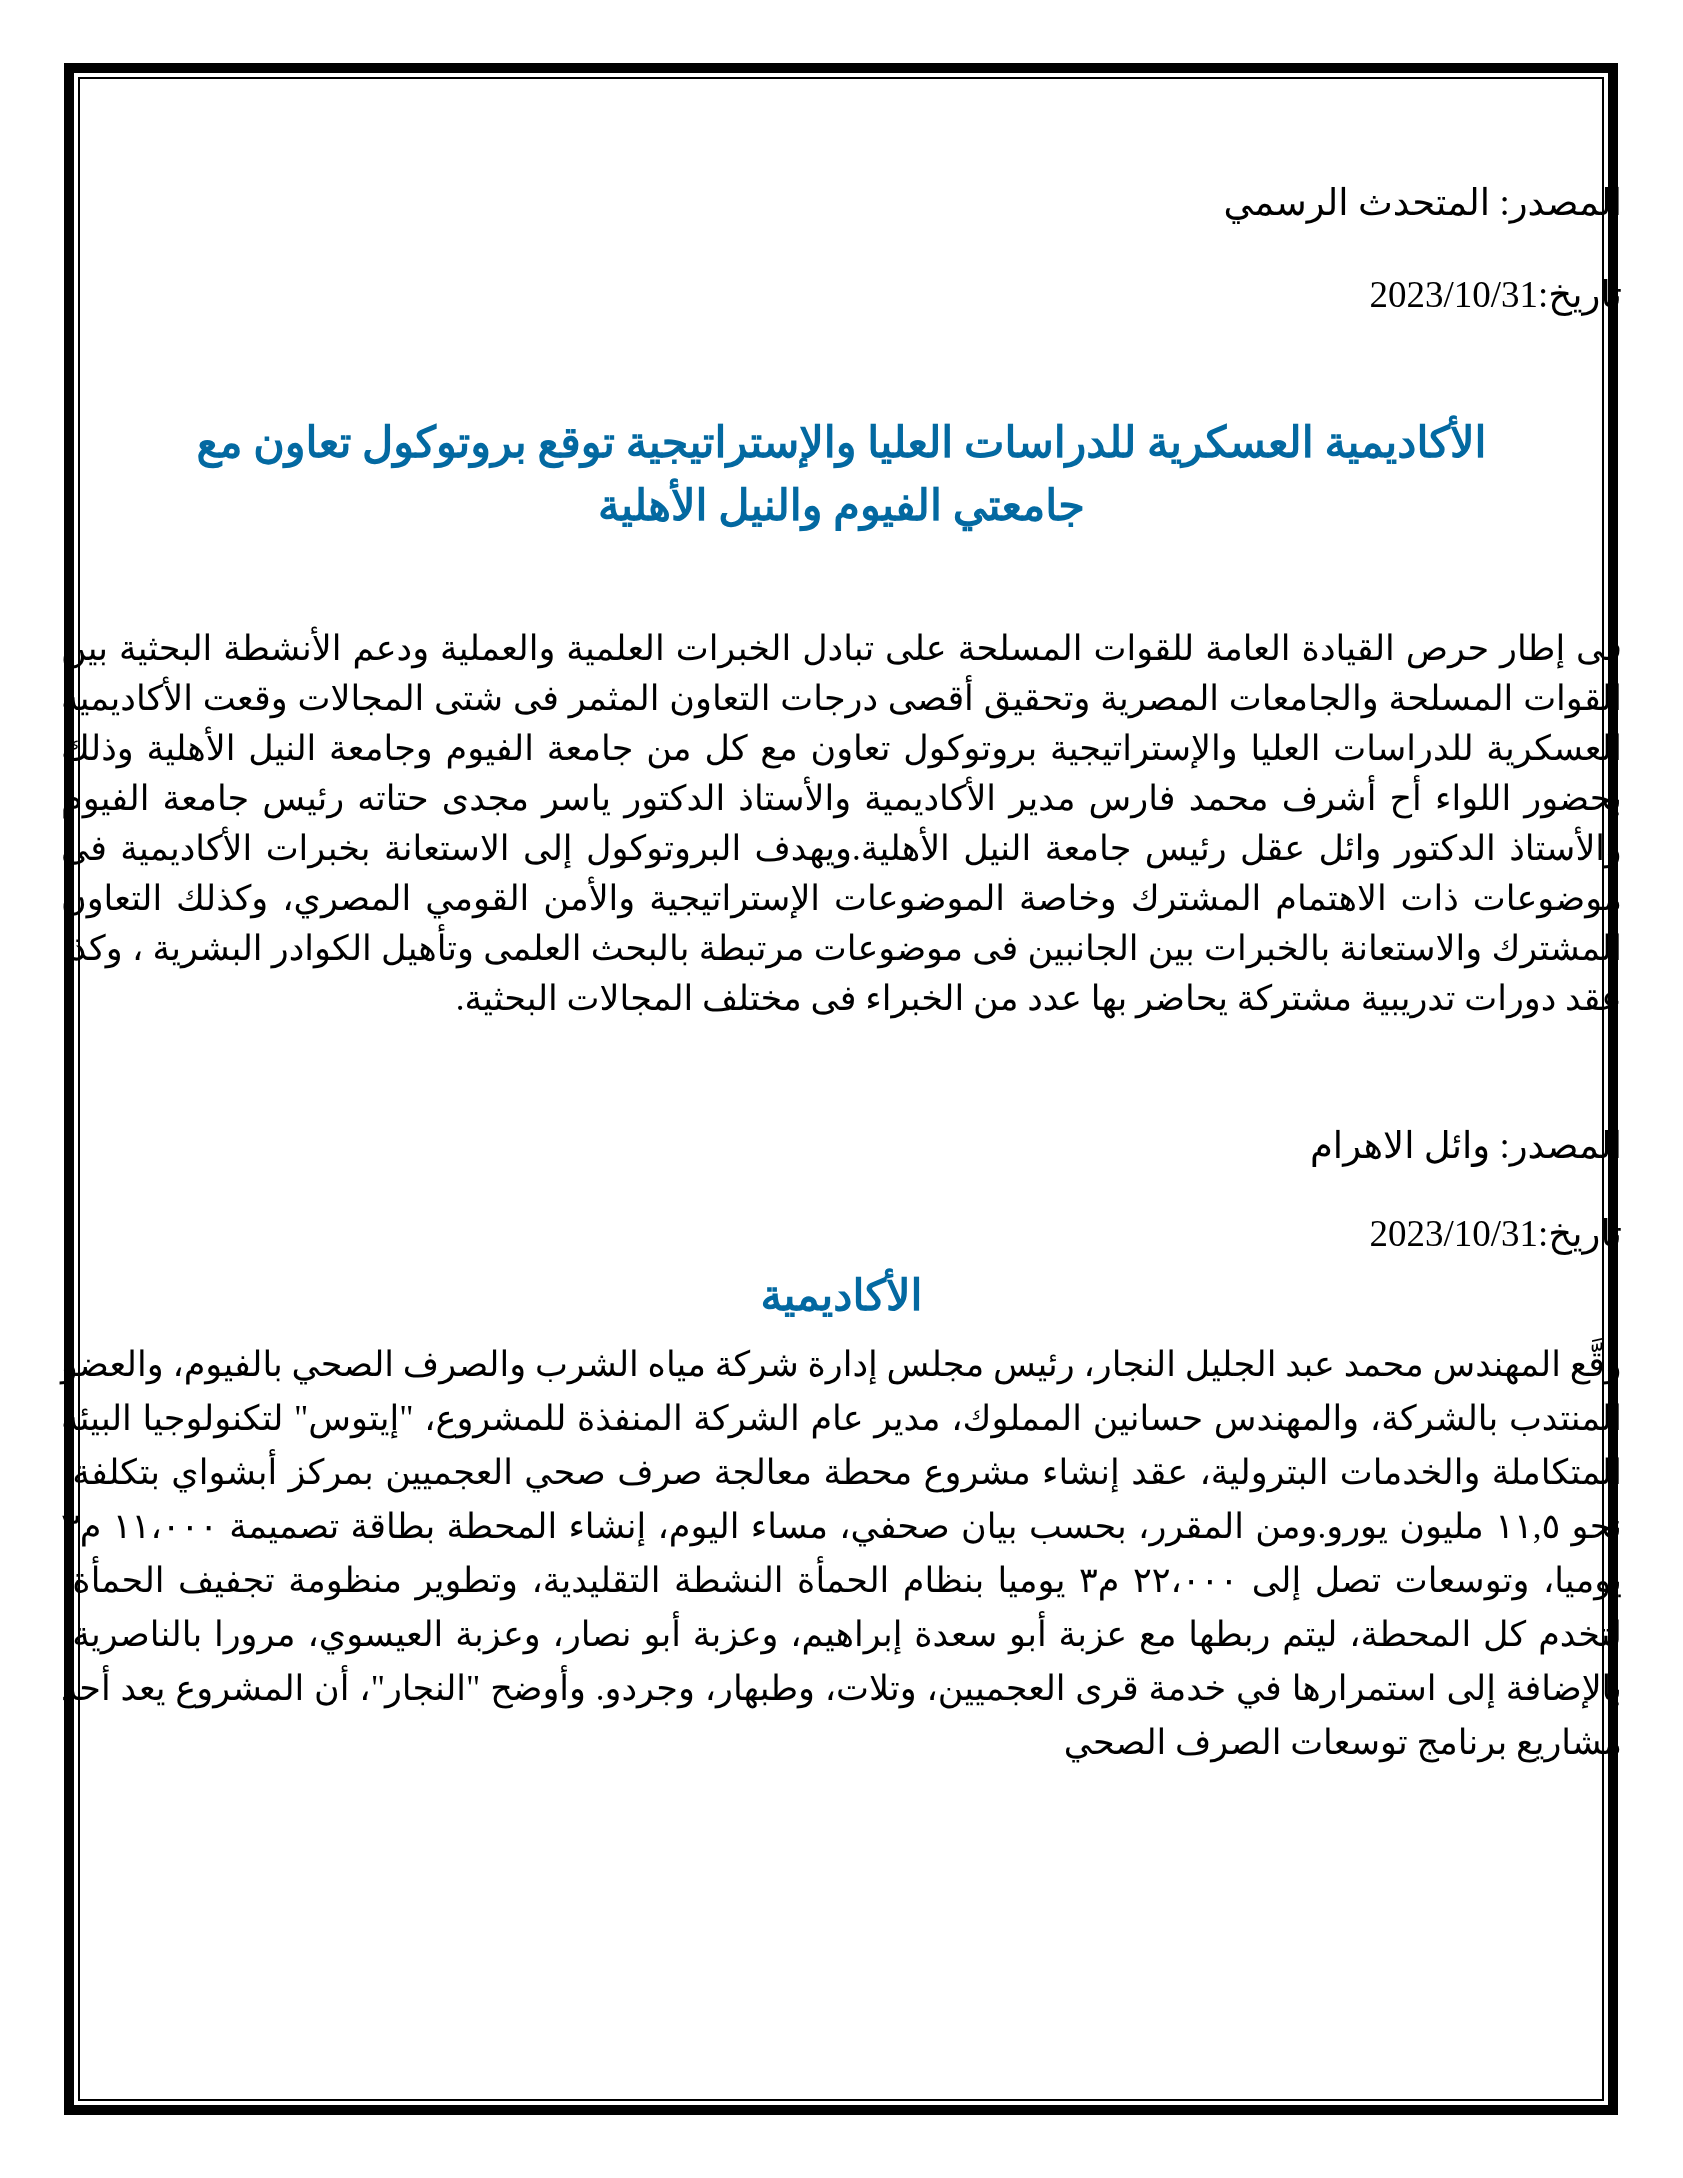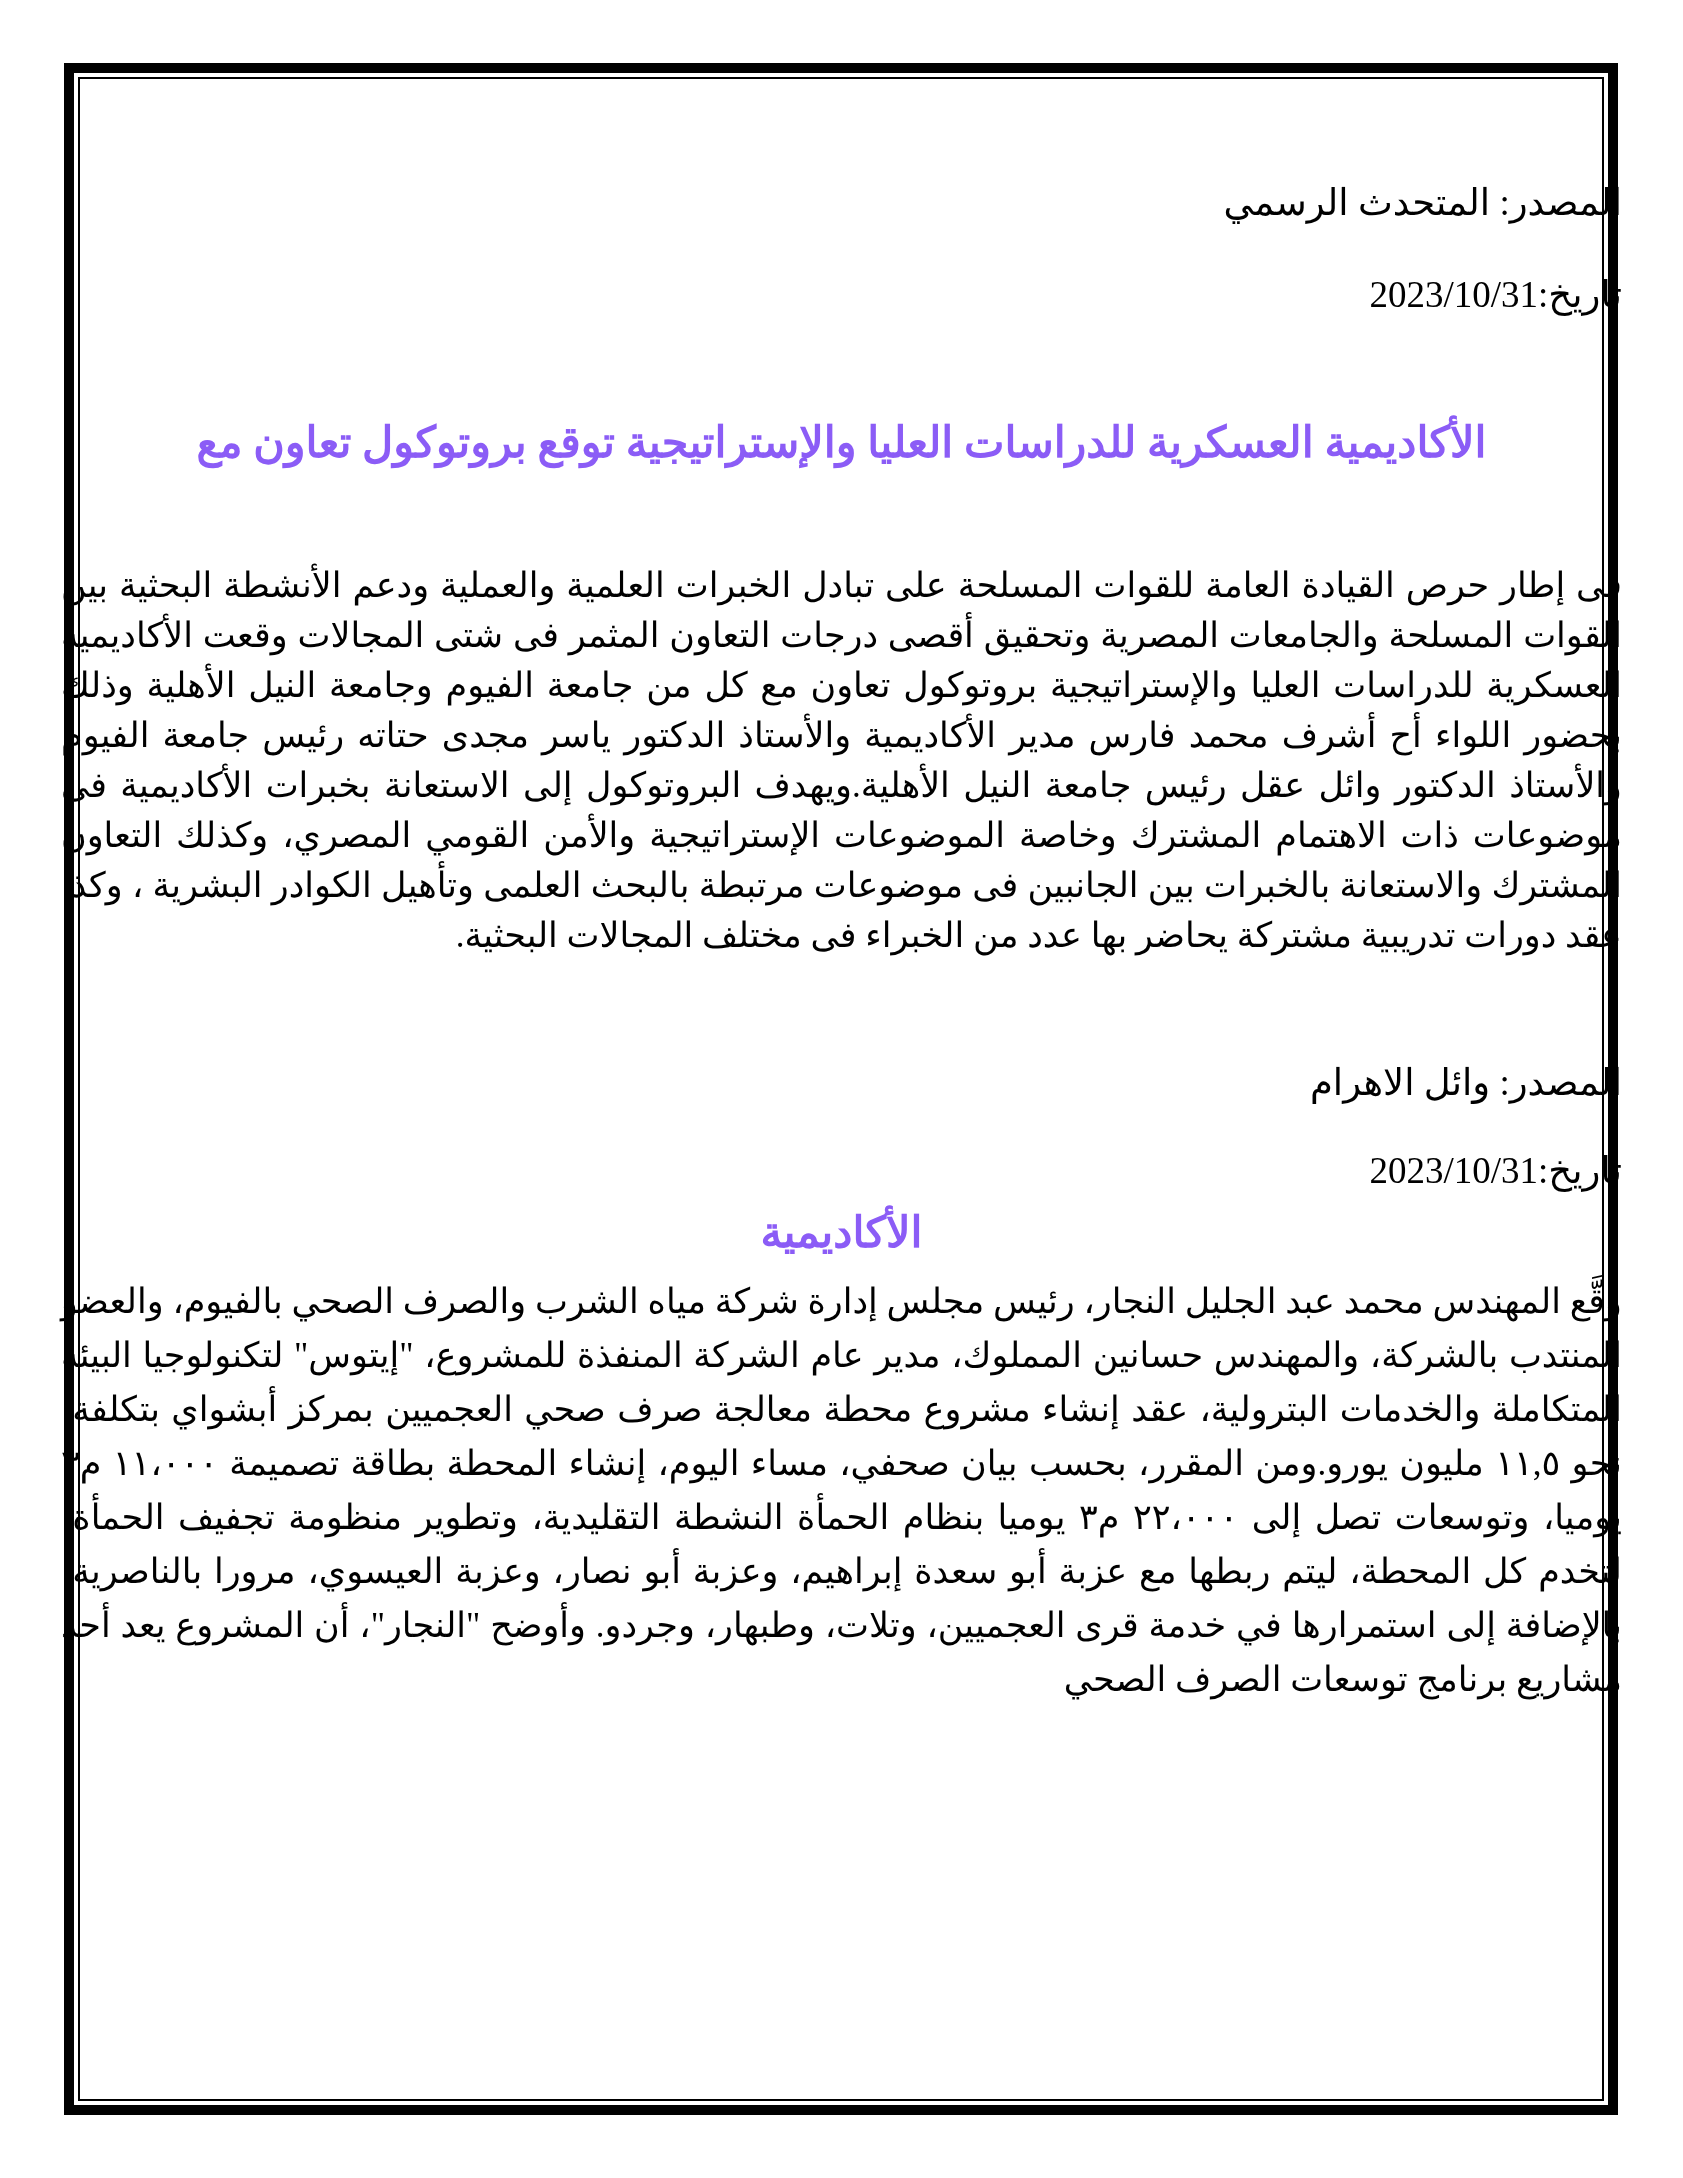--- a/index.html
+++ b/index.html
@@ -42,21 +42,21 @@
   .meta {
     font-size: 37px;
     line-height: 46px;
     margin: 0;
     text-align: right;
     white-space: nowrap;
   }
   .date1 { margin-top: 46px; }
   .headline {
     font-weight: bold;
-    color: #8b5cf6;
+    color: #0369a1;
     text-align: center;
     margin: 0;
     font-size: 43px;
     line-height: 63px;
   }
   .headline .hl { display: block; }
   .headline1 { margin-top: 93px; }
   .para {
     margin: 0;
     font-size: 35px;
@@ -83,20 +83,21 @@
     <div class="frame-inner"></div>
   </div>
   <div class="content">
 
     <p class="meta source1">المصدر: المتحدث الرسمي</p>
 
     <p class="meta date1">تاريخ:2023/10/31</p>
 
     <h1 class="headline headline1">
       <span class="hl">الأكاديمية العسكرية للدراسات العليا والإستراتيجية توقع بروتوكول تعاون مع</span>
+      <span class="hl">جامعتي الفيوم والنيل الأهلية</span>
     </h1>
 
     <p class="para para1">فى إطار حرص القيادة العامة للقوات المسلحة على تبادل الخبرات العلمية والعملية ودعم الأنشطة البحثية بين القوات المسلحة والجامعات المصرية وتحقيق أقصى درجات التعاون المثمر فى شتى المجالات وقعت الأكاديمية العسكرية للدراسات العليا والإستراتيجية بروتوكول تعاون مع كل من جامعة الفيوم وجامعة النيل الأهلية وذلك بحضور اللواء أح أشرف محمد فارس مدير الأكاديمية والأستاذ الدكتور ياسر مجدى حتاته رئيس جامعة الفيوم والأستاذ الدكتور وائل عقل رئيس جامعة النيل الأهلية.ويهدف البروتوكول إلى الاستعانة بخبرات الأكاديمية فى موضوعات ذات الاهتمام المشترك وخاصة الموضوعات الإستراتيجية والأمن القومي المصري، وكذلك التعاون المشترك والاستعانة بالخبرات بين الجانبين فى موضوعات مرتبطة بالبحث العلمى وتأهيل الكوادر البشرية ، وكذا عقد دورات تدريبية مشتركة يحاضر بها عدد من الخبراء فى مختلف المجالات البحثية.</p>
 
     <p class="meta source2">المصدر: وائل الاهرام</p>
 
     <p class="meta date2">تاريخ:2023/10/31</p>
 
     <h1 class="headline headline2">
       <span class="hl">الأكاديمية</span>

